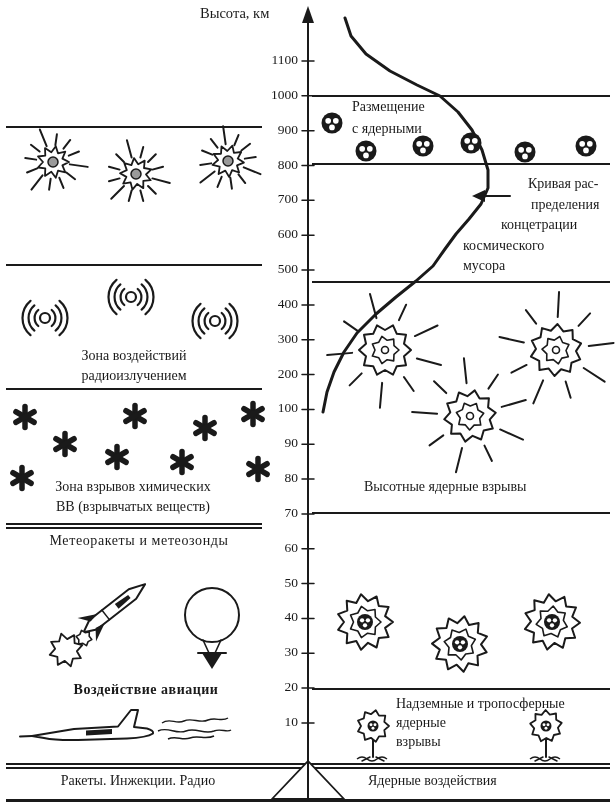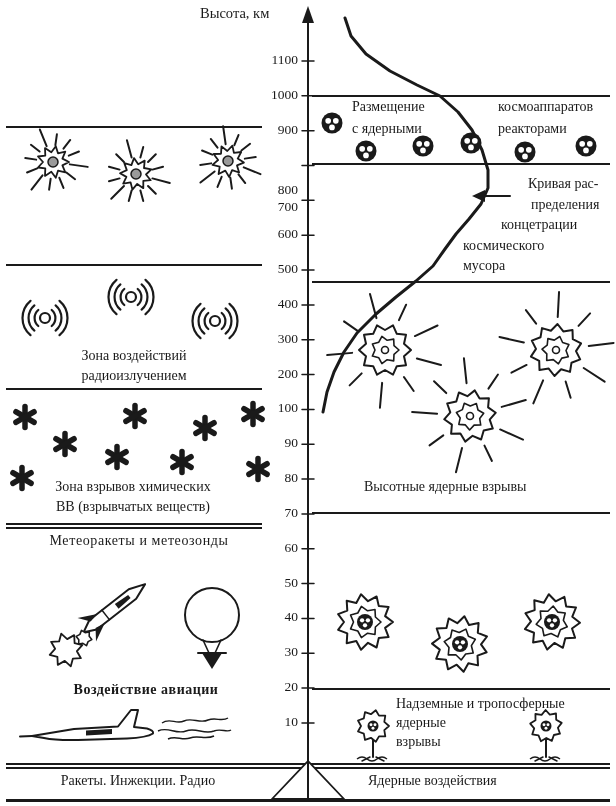--- a/index.html
+++ b/index.html
@@ -364,39 +364,37 @@
   <div id="lbl-radio" class="lbl ctr">Зона воздействий
 радиоизлучением</div>
   <div id="lbl-chem" class="lbl ctr">Зона взрывов химических
 ВВ (взрывчатых веществ)</div>
   <div id="lbl-meteo" class="lbl ctr">Метеоракеты и метеозонды</div>
   <div id="lbl-aviation" class="lbl ctr">Воздействие авиации</div>
   <div id="lbl-footer-left" class="lbl ctr">Ракеты. Инжекции. Радио</div>
 
   <div id="lbl-sc-left" class="lbl">Размещение
 с ядерными</div>
-  <div id="lbl-sc-right" class="lbl">космоаппаратов
-реакторами</div>
 
   <div id="note0" class="note-line">Кривая рас-</div>
   <div id="note1" class="note-line">пределения</div>
   <div id="note2" class="note-line">концетрации</div>
   <div id="note3" class="note-line">космического</div>
   <div id="note4" class="note-line">мусора</div>
 
   <div id="lbl-highburst" class="lbl">Высотные ядерные взрывы</div>
   <div id="lbl-footer-right" class="lbl">Ядерные воздействия</div>
   <div id="lbl-tropo" class="lbl">Надземные и тропосферные
 ядерные
 взрывы</div>
 <div class="tick-label" style="top: 52px;">1100</div>
     <div class="tick-label" style="top: 86.84px;">1000</div>
     <div class="tick-label" style="top: 121.68px;">900</div>
-    <div class="tick-label" style="top: 156.52px; margin-top: 25px;">800</div>
-    <div class="tick-label" style="top: 191.36px; margin-top: 8px;">700</div>
+    <div class="tick-label" style="top: 156.52px;">800</div>
+    <div class="tick-label" style="top: 191.36px;">700</div>
     <div class="tick-label" style="top: 226.2px;">600</div>
     <div class="tick-label" style="top: 261.04px;">500</div>
     <div class="tick-label" style="top: 295.88px;">400</div>
     <div class="tick-label" style="top: 330.72px;">300</div>
     <div class="tick-label" style="top: 365.56px;">200</div>
     <div class="tick-label" style="top: 400.4px;">100</div>
     <div class="tick-label" style="top: 435.24px;">90</div>
     <div class="tick-label" style="top: 470.08px;">80</div>
     <div class="tick-label" style="top: 504.92px;">70</div>
     <div class="tick-label" style="top: 539.76px;">60</div>

